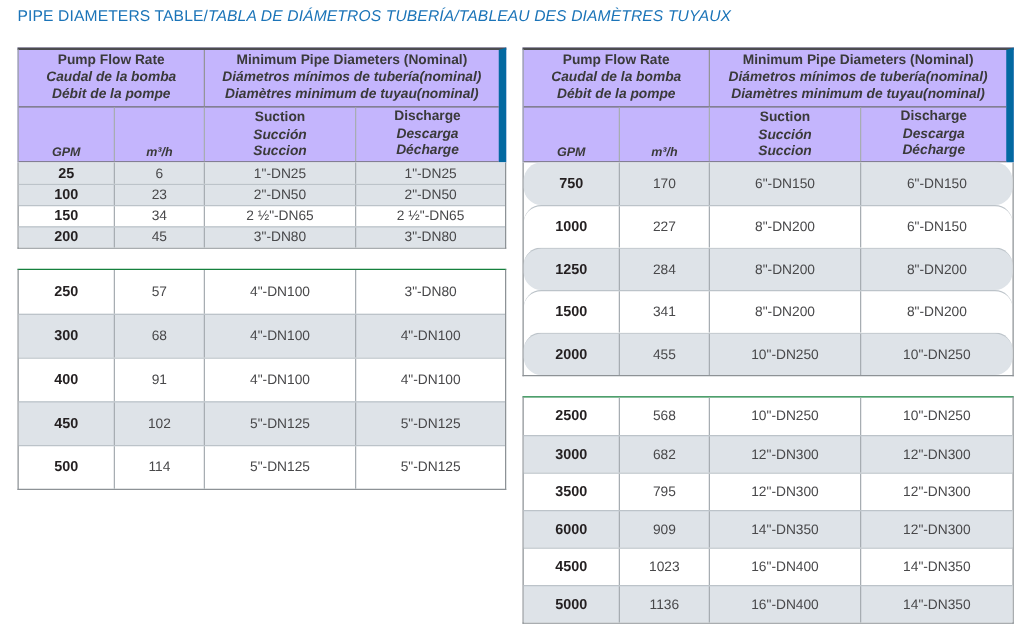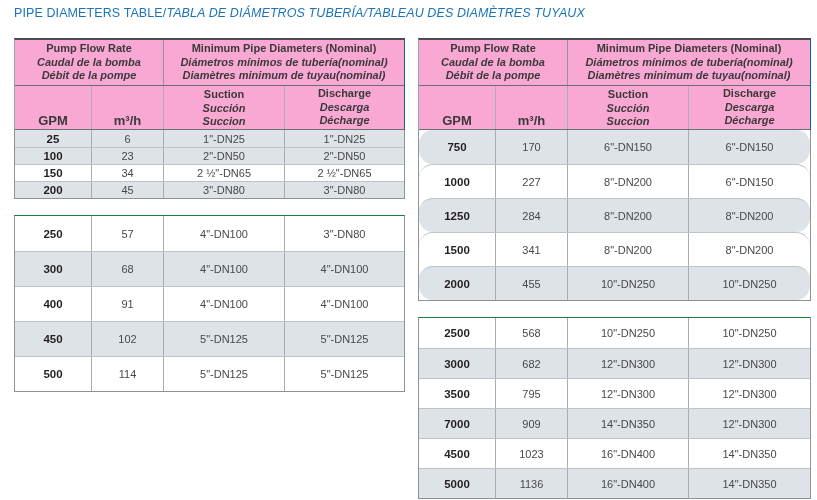--- a/index.html
+++ b/index.html
@@ -19,40 +19,40 @@
     color: var(--title-blue); letter-spacing: 0.1px; white-space: nowrap;
   }
   .title .ital { font-style: italic; }
 
   .ptable { position: absolute; top: 38px; width: 391px; }
   .t-left  { left: 14px; }
   .t-right { left: 418px; width: 393px; }
 
   .thead {
     border-top: 2px solid #4c4d4f;
-    border-left: 1px solid #9ba1a6; border-right: 1px solid #0369a1;
-    background: #f9a8d4;
+    border-left: 1px solid #9ba1a6; border-right: 6px solid #0369a1;
+    background: #c4b5fd;
   }
   .hrow1 { display: flex; height: 46px; border-bottom: 1px solid #6d6e71; }
   .hrow2 { display: flex; height: 44px; border-bottom: 1px solid #6d6e71; }
   .hcell {
     display: flex; flex-direction: column; justify-content: center;
     text-align: center; font-size: 11px; color: var(--header-text); line-height: 1.24;
   }
   .hflow { width: 149px; border-right: 1px solid #939598; }
   .hdiam { flex: 1; }
   .hl.b  { font-weight: bold; }
   .hl.bi { font-weight: bold; font-style: italic; }
 
   .c1 { width: 77px; }
   .c2 { width: 72px; }
   .c3 { width: 121px; }
   .c4 { flex: 1; }
   .hrow2 .c1, .hrow2 .c2, .hrow2 .c3 { border-right: 1px solid #a7adb2; justify-content: flex-end; }
-  .hrow2 .bighead { font-weight: bold; font-size: 13px; }
+  .hrow2 .bighead { font-weight: bold; font-size: 10px; font-style: italic; }
 
   .section {
     border: 1px solid #8d9296; border-top: none; background: #fff;
   }
   .section.s2 { border-top: 1px solid #15803d; margin-top: 16px; }
   .row { display: flex; align-items: stretch; }
   .row + .row { border-top: 1px solid #bcc3c9; }
   .row.shade { background: var(--row-shade); }
   .t-left  .s1 .row { height: 17px; }
   .t-left  .s2 .row { height: 35px; }
@@ -233,21 +233,21 @@
         <div class="cell c3">12"-DN300</div>
         <div class="cell c4">12"-DN300</div>
       </div>
       <div class="row">
         <div class="cell c1 gpm">3500</div>
         <div class="cell c2">795</div>
         <div class="cell c3">12"-DN300</div>
         <div class="cell c4">12"-DN300</div>
       </div>
       <div class="row shade">
-        <div class="cell c1 gpm">7000</div>
+        <div class="cell c1 gpm">6000</div>
         <div class="cell c2">909</div>
         <div class="cell c3">14"-DN350</div>
         <div class="cell c4">12"-DN300</div>
       </div>
       <div class="row">
         <div class="cell c1 gpm">4500</div>
         <div class="cell c2">1023</div>
         <div class="cell c3">16"-DN400</div>
         <div class="cell c4">14"-DN350</div>
       </div>

